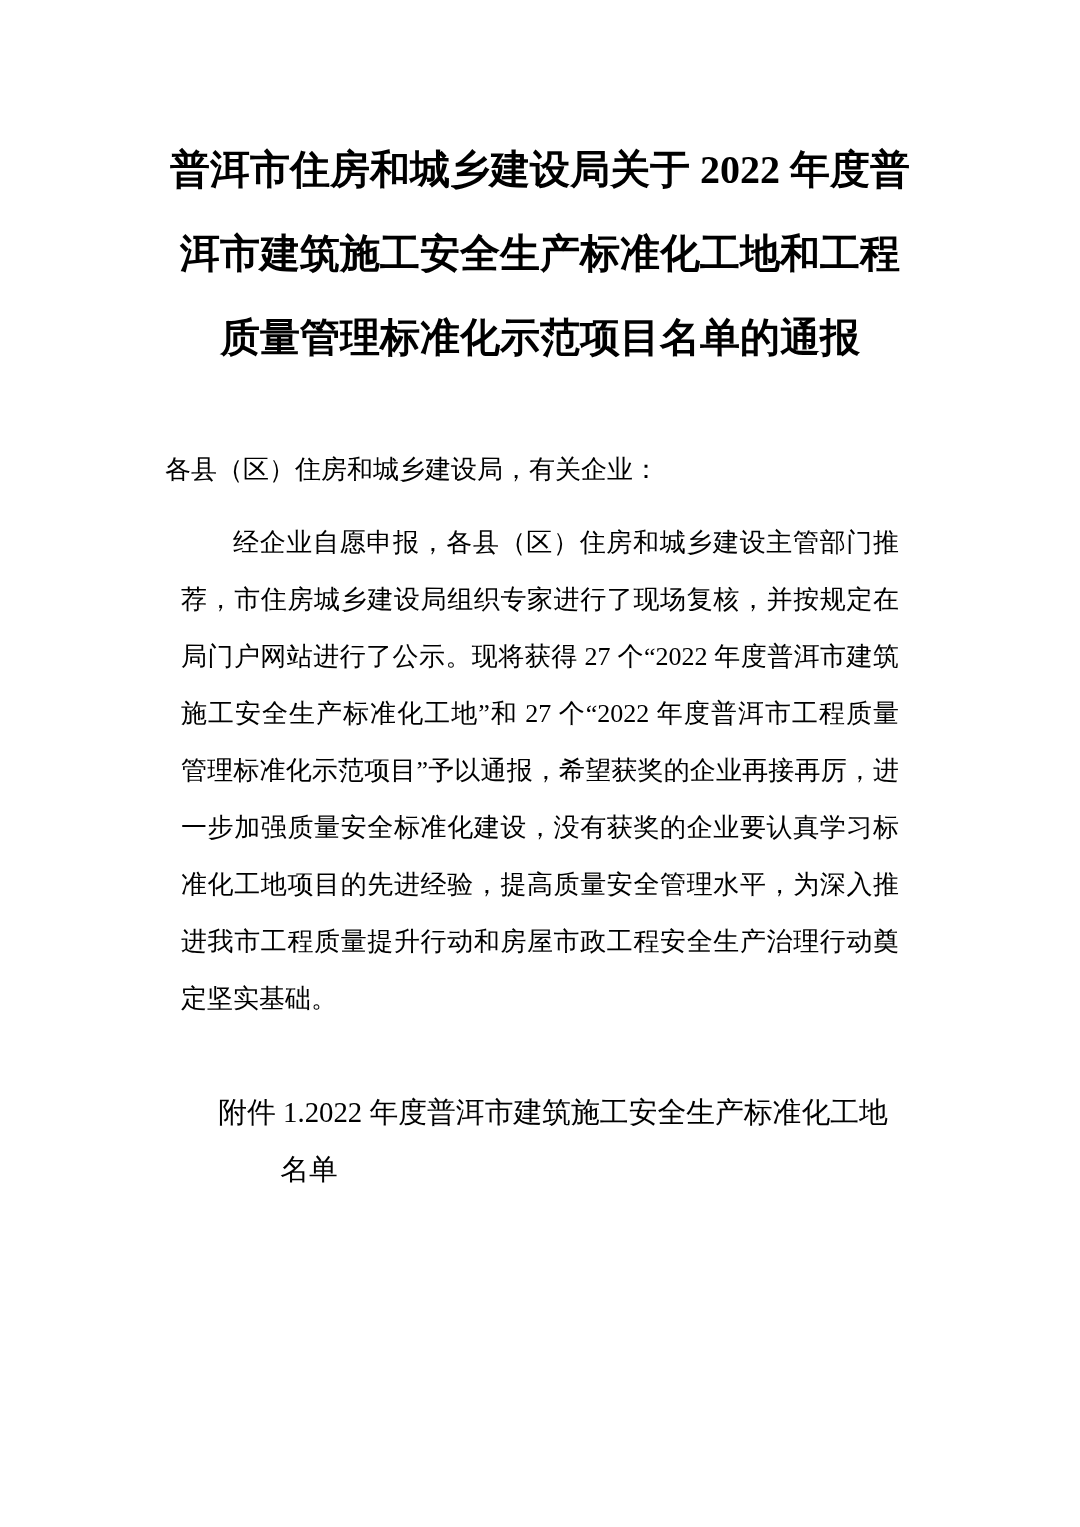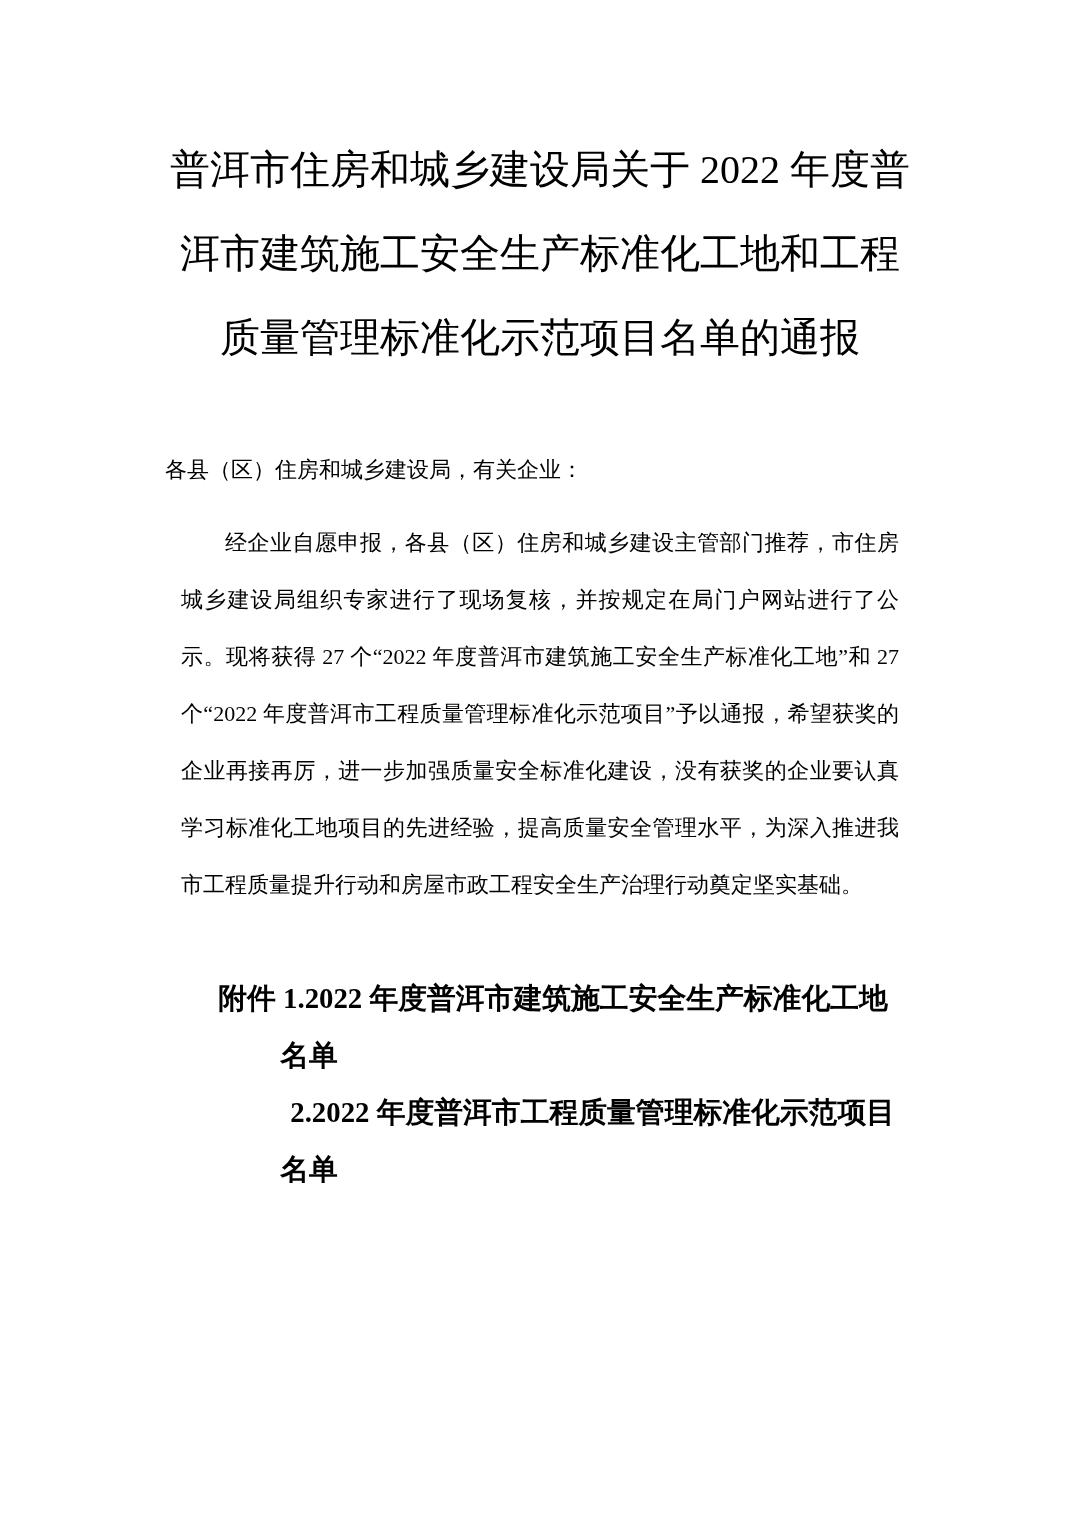--- a/index.html
+++ b/index.html
@@ -17,47 +17,46 @@
   }
   .page {
     width: 750px;
     margin: 0 auto;
     padding-top: 128px;
     box-sizing: content-box;
   }
   .doc-title {
     font-size: 40px;
     line-height: 84px;
-    font-weight: normal;
+    font-weight: bold;
     text-align: center;
     color: #000000;
   }
   .doc-body {
     margin-top: 61px;
-    font-size: 22px;
+    font-size: 26px;
     line-height: 57px;
   }
   .salutation {
     text-align: left;
   }
   .body-paragraph {
     margin: 16px;
     text-indent: 2em;
     text-align: justify;
     text-justify: inter-ideograph;
   }
   .attachments {
     margin-top: 57px;
     font-size: 28.8px;
     line-height: 57px;
   }
   .attachment-row {
     padding-left: 4em;       
     text-align: left;
-    font-weight: bold;
   }
   .attachment-row.first {
     text-indent: -2.15em;    
   }
   .attachment-row.second {
     text-indent: 0.35em;     
   }
   .attachment-label {
     margin-right: 0.25em;
   }
@@ -71,18 +70,15 @@
 
   <div class="doc-body">
     <div class="salutation">各县（区）住房和城乡建设局，有关企业：</div>
     <p class="body-paragraph">经企业自愿申报，各县（区）住房和城乡建设主管部门推荐，市住房城乡建设局组织专家进行了现场复核，并按规定在局门户网站进行了公示。现将获得 27 个“2022 年度普洱市建筑施工安全生产标准化工地”和 27 个“2022 年度普洱市工程质量管理标准化示范项目”予以通报，希望获奖的企业再接再厉，进一步加强质量安全标准化建设，没有获奖的企业要认真学习标准化工地项目的先进经验，提高质量安全管理水平，为深入推进我市工程质量提升行动和房屋市政工程安全生产治理行动奠定坚实基础。</p>
   </div>
 
   <div class="attachments">
     <div class="attachment-row first">
       <span class="attachment-label">附件</span><span>1.2022 年度普洱市建筑施工安全生产标准化工地名单</span>
     </div>
-    <div class="attachment-row second">
-      <span>2.2022 年度普洱市工程质量管理标准化示范项目名单</span>
-    </div>
   </div>
 
 </div>
 
 </body></html>

